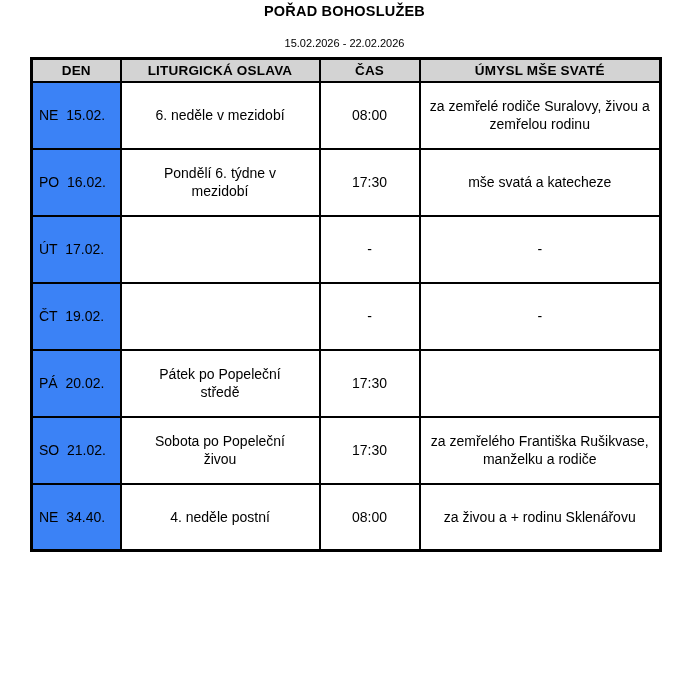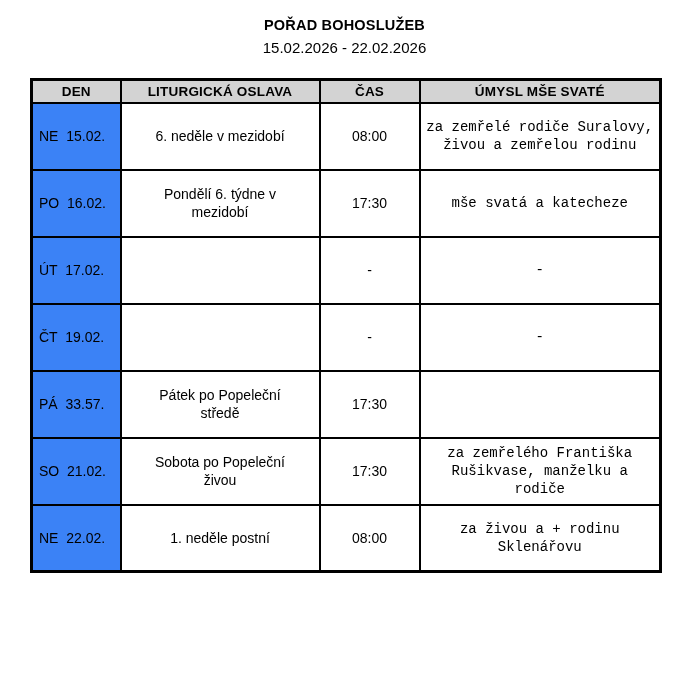--- a/index.html
+++ b/index.html
@@ -4,40 +4,40 @@
 <style>
   * { margin: 0; padding: 0; box-sizing: border-box; }
   html, body {
     width: 689px;
     height: 675px;
     background: #ffffff;
     font-family: "Liberation Sans", "DejaVu Sans", sans-serif;
     color: #000000;
   }
   .page-header {
-    padding-top: 15px;
+    padding-top: 1px;
     text-align: center;
   }
   .page-title, .page-subtitle {
     font-size: 14.5px;
     font-weight: bold;
     line-height: 20px;
     letter-spacing: 0.2px;
   }
   .date-range {
-    font-size: 15px;
+    font-size: 11px;
     font-weight: normal;
-    margin-top: 4px;
+    margin-top: 13px;
     line-height: 18px;
   }
   table.schedule {
     border-collapse: collapse;
     table-layout: fixed;
     width: 629px;
-    margin: 21px 0 0 30px;
+    margin: 5px 0 0 30px;
     border: 3px solid #000;
   }
   col.c-day        { width: 89px; }
   col.c-celeb      { width: 199px; }
   col.c-time       { width: 100px; }
   col.c-intention  { width: 241px; }
   th, td {
     border: 2px solid #000;
     vertical-align: middle;
     overflow: hidden;
@@ -60,21 +60,21 @@
   td.td-day {
     background: #3b82f6;
     font-weight: normal;
     text-align: left;
     padding-left: 6px;
     white-space: pre;
     font-size: 14px;
   }
   td.td-celebration { padding: 2px 28px; }
   td.td-time        { padding: 4px 4px; }
-  td.td-intention   { padding: 2px 2px; font-family: Liberation Mono, monospace; }
+  td.td-intention   { padding: 2px 2px; }
 </style>
 </head>
 <body>
 
 <div class="page-header">
   <div class="page-title">POŘAD BOHOSLUŽEB</div>
   <div class="date-range">15.02.2026 - 22.02.2026</div>
 </div>
 
 <table class="schedule">
@@ -111,31 +111,31 @@
         <td class="td-time">-</td>
         <td class="td-intention">-</td>
       </tr>
       <tr>
         <td class="td-day">ČT  19.02.</td>
         <td class="td-celebration"></td>
         <td class="td-time">-</td>
         <td class="td-intention">-</td>
       </tr>
       <tr>
-        <td class="td-day">PÁ  33.57.</td>
+        <td class="td-day">PÁ  20.02.</td>
         <td class="td-celebration">Pátek po Popeleční středě</td>
         <td class="td-time">17:30</td>
         <td class="td-intention"></td>
       </tr>
       <tr>
         <td class="td-day">SO  21.02.</td>
         <td class="td-celebration">Sobota po Popeleční živou</td>
         <td class="td-time">17:30</td>
         <td class="td-intention">za zemřelého Františka Rušikvase, manželku a rodiče</td>
       </tr>
       <tr>
-        <td class="td-day">NE  22.02.</td>
-        <td class="td-celebration">1. neděle postní</td>
+        <td class="td-day">NE  34.40.</td>
+        <td class="td-celebration">4. neděle postní</td>
         <td class="td-time">08:00</td>
         <td class="td-intention">za živou a + rodinu Sklenářovu</td>
       </tr>
     </tbody>
 </table>
 
 </body></html>

